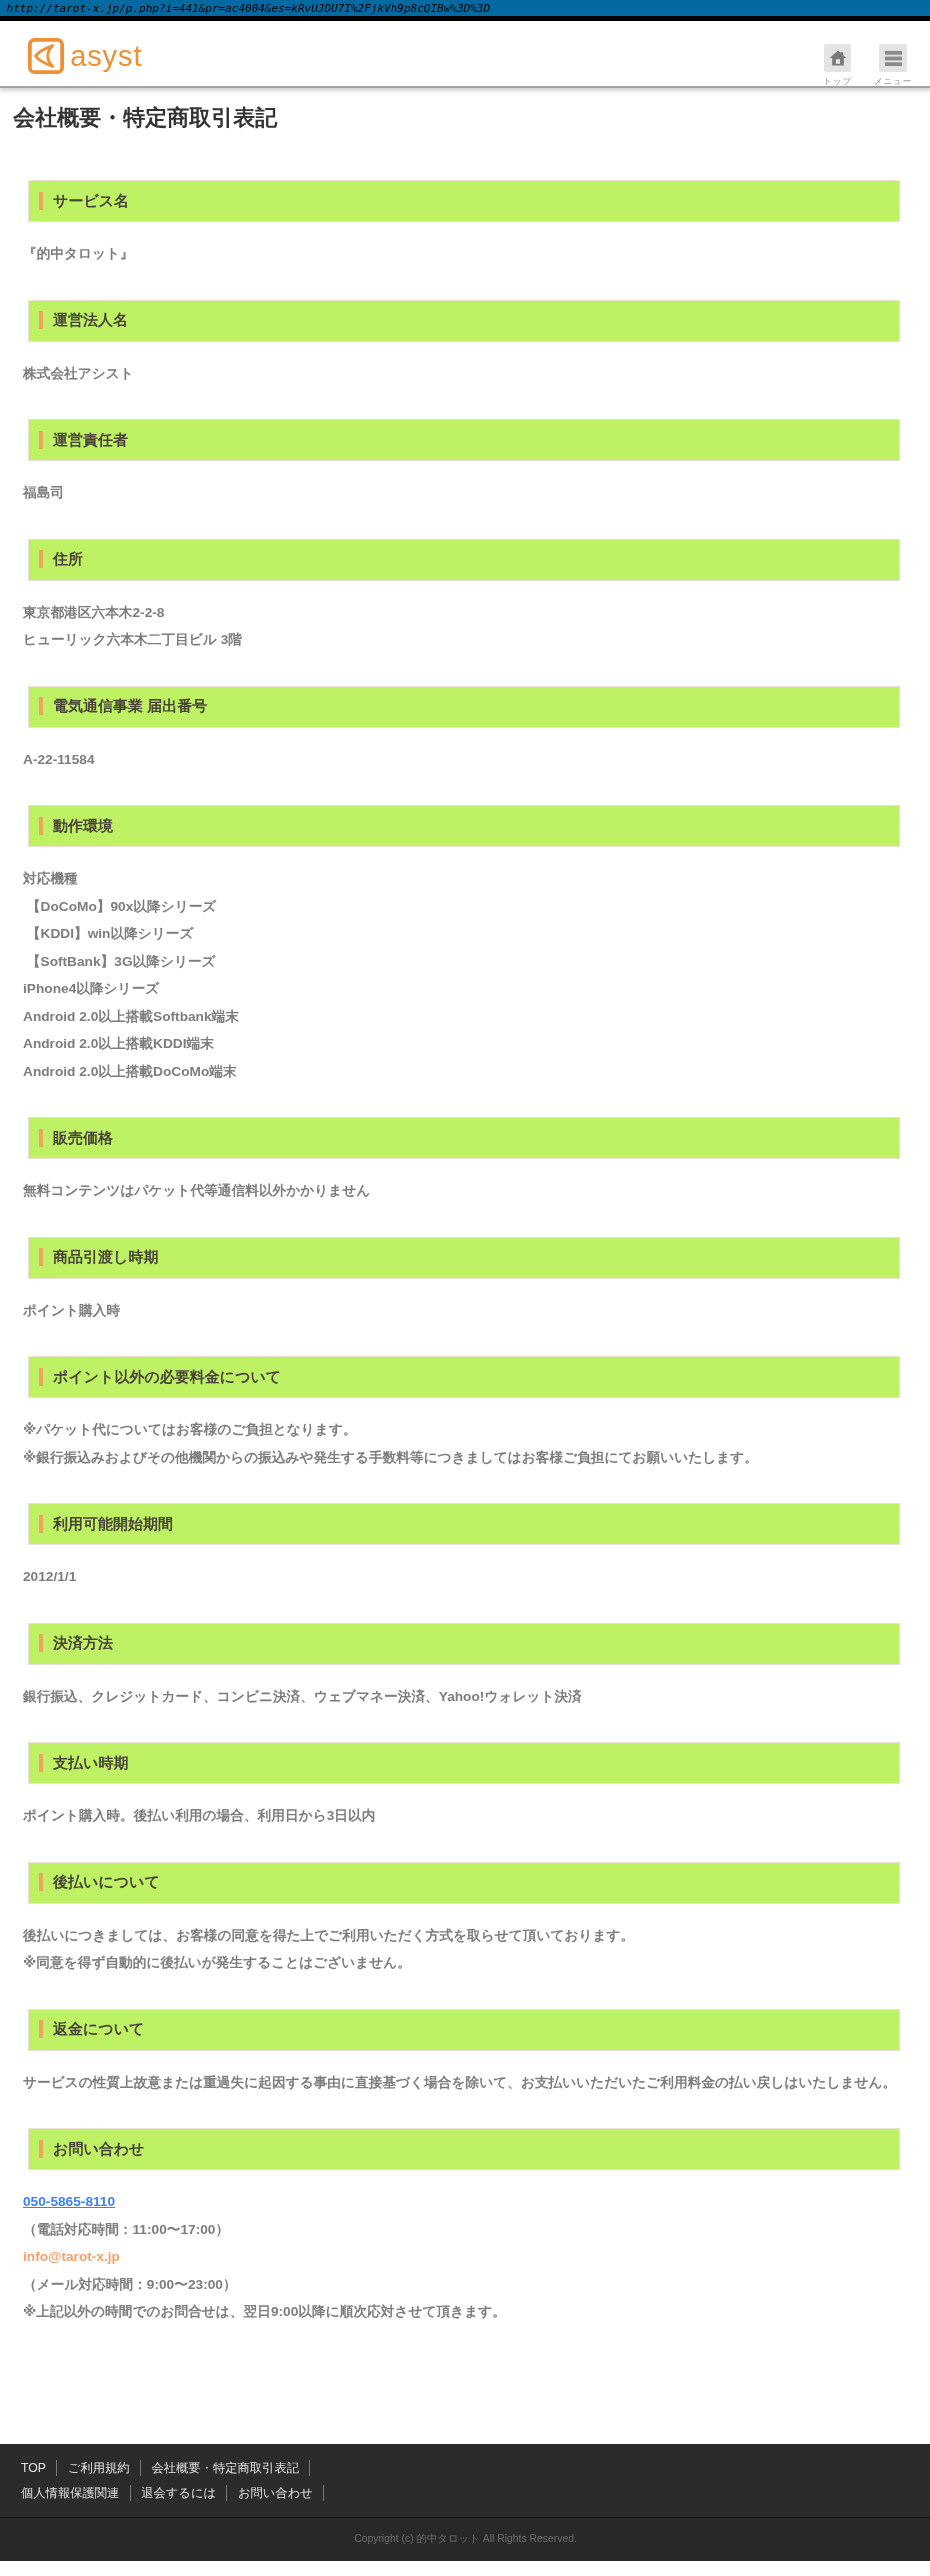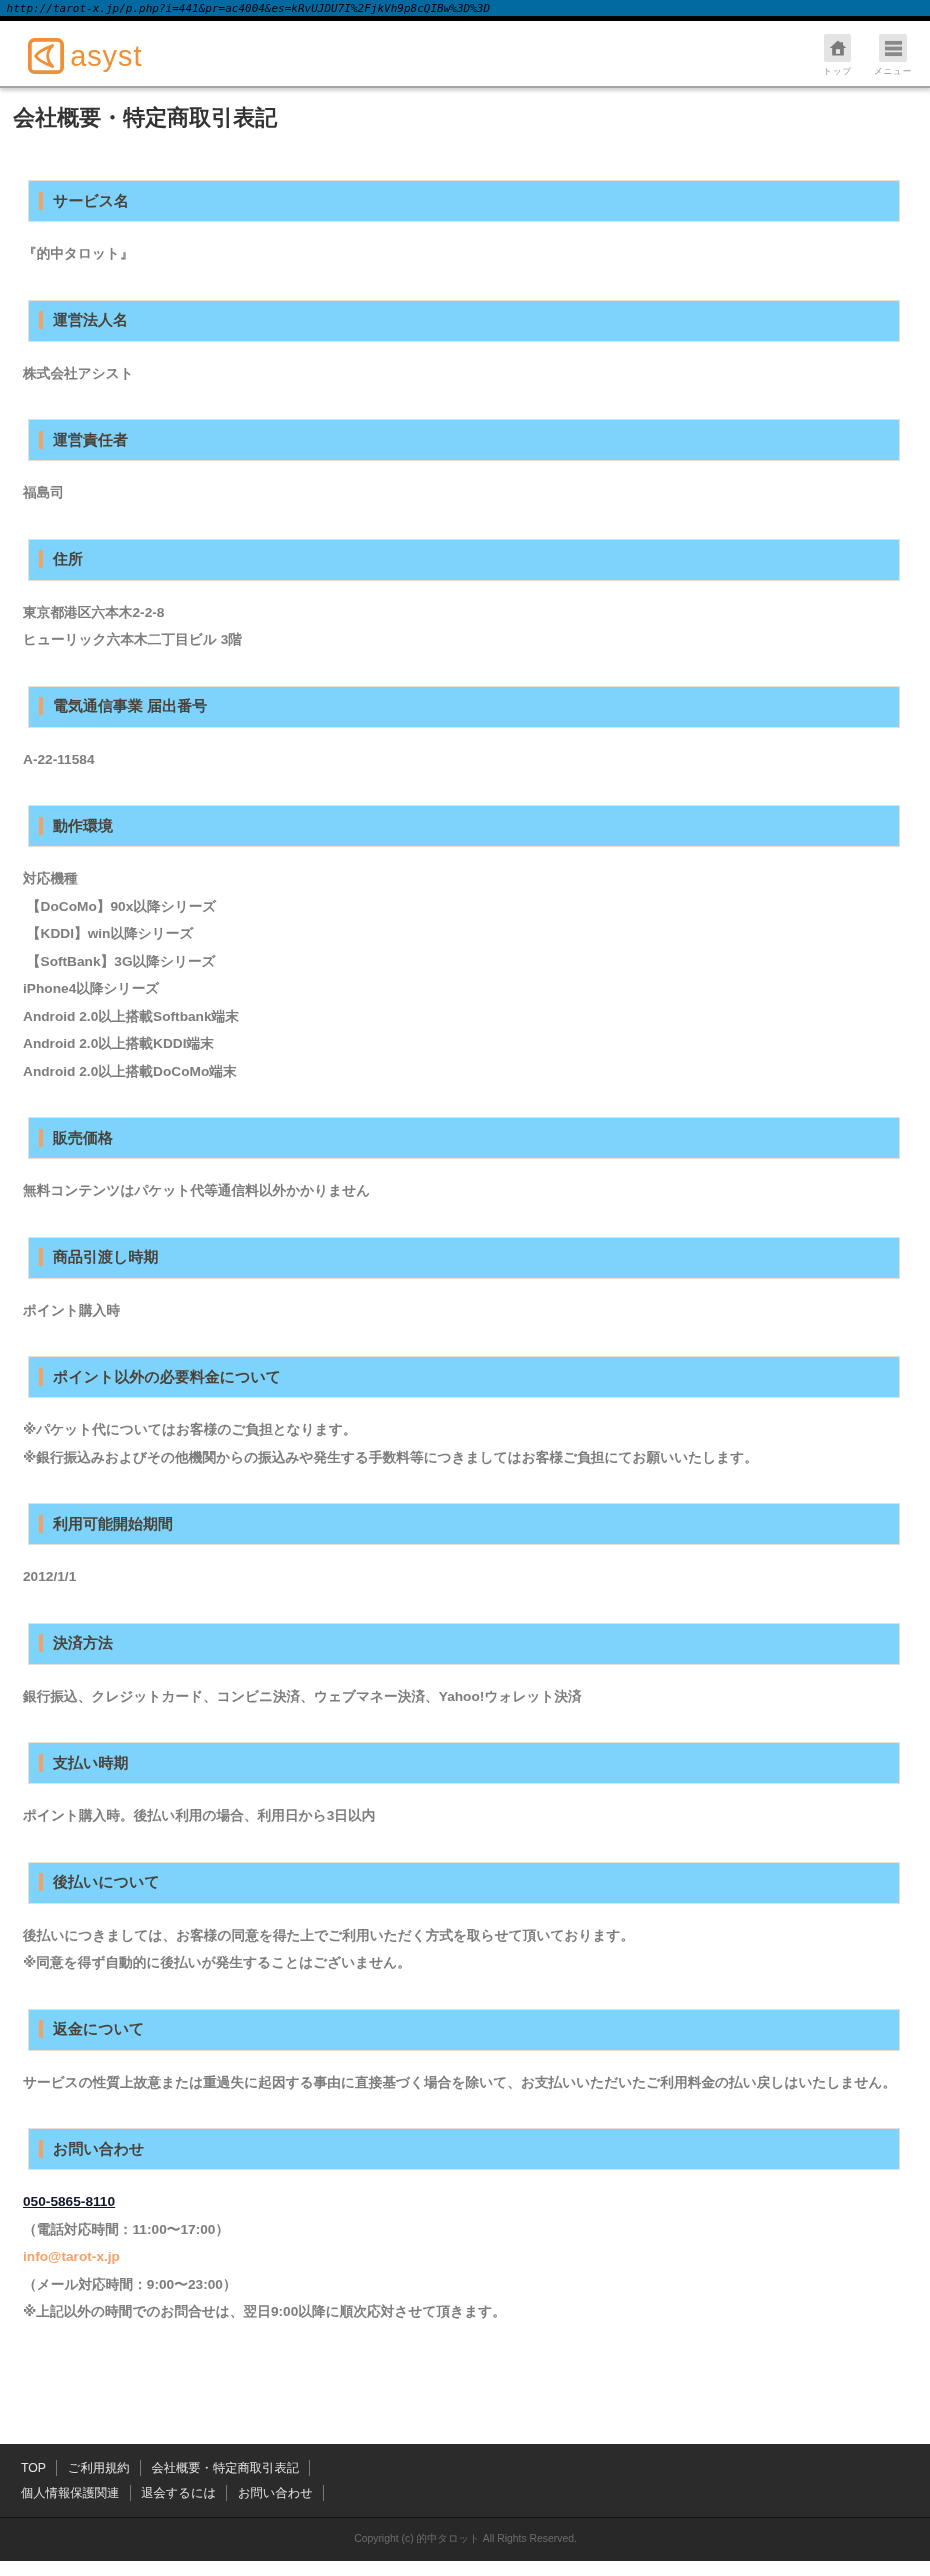--- a/index.html
+++ b/index.html
@@ -34,53 +34,53 @@
   }
   .logo {
     position:absolute; left:26.5px; top:16px;
     display:flex; align-items:center; gap:5.7px;
     cursor:pointer; text-decoration:none;
   }
   .logo-text {
     color:#ee9136; font-size:29px; line-height:36px;
     letter-spacing:0.9px; font-weight:500;
   }
-  .header-nav { position:absolute; right:17px; top:13px; display:flex; gap:13.3px;align-items:flex-end; }
+  .header-nav { position:absolute; right:17px; top:23px; display:flex; gap:13.3px;align-items:flex-end; }
   .nav-btn { width:42px; text-align:center; cursor:pointer; }
   .nav-tile {
     width:27.5px; height:27.5px; margin:0 auto;
     background:#e4e4e4; border-radius:1.9px;
     display:flex; align-items:center; justify-content:center;
   }
   .nav-label { display:block; font-size:8.5px; color:#8f8f8f; margin-top:3.8px; letter-spacing:0.9px; }
 
   
   .main { padding: 15px 0 44px; }
   .page-title {
     margin: 0 0 47px 13.3px;
     font-size:22px; font-weight:bold; color:#333;
   }
   .section { margin-bottom:32px; }
   .sec-head {
     margin: 0 31px 7px 28px;
-    background:#7dd3fc;
+    background:#bef264;
     border:0.9px solid #eadfd4;
     padding: 10.4px 9.5px;
   }
   .sec-head .bar {
     display:inline-block; width:4.7px; height:18px;
     background:#f4a262; margin-right:5.7px; vertical-align:-3.8px;
   }
   .sec-head .txt { font-size:15px; font-weight:bold; color:#4b4339; }
   .sec-body { margin: 18px 23px 0; }
   .sec-body p {
     margin:0; font-size:13.7px; line-height:27.5px;
     color:#7d7d7d; white-space:pre-wrap;font-weight:bold;
   }
-  a.tel-link { color:#0f172a; text-decoration:underline; }
+  a.tel-link { color:#3b82f6; text-decoration:underline; }
   a.email-link { color:#f4a269; text-decoration:none; }
 
   
   .footer { background:#2b2b2b; margin-top:42px; }
   .f-nav { padding: 14px 0 8.5px 21px; }
   .f-row { margin-bottom:6.6px; }
   .f-item {
     color:#e4e4e4; font-size:12.3px; text-decoration:none;
     padding: 0.9px 10.4px; border-right:0.9px solid #787878; cursor:pointer;text-align:right;
   }

